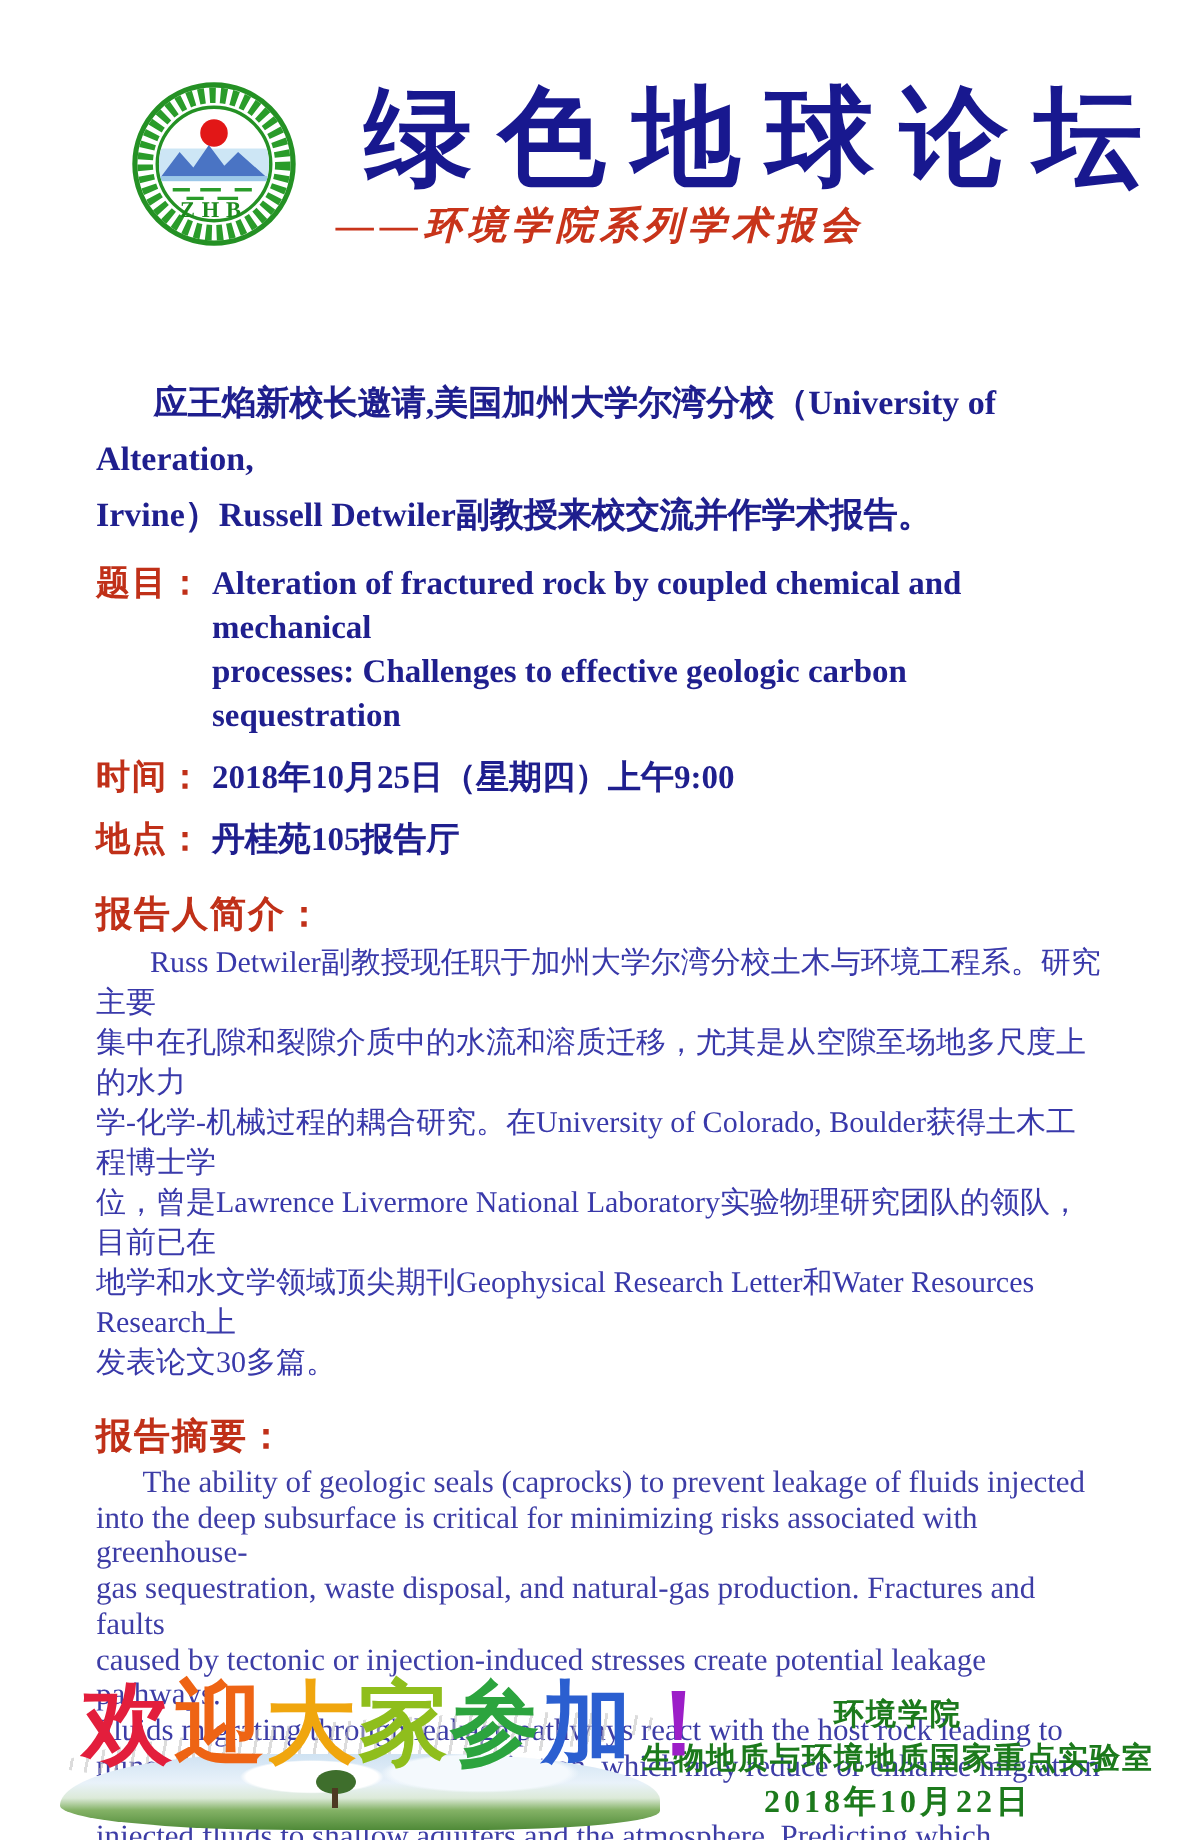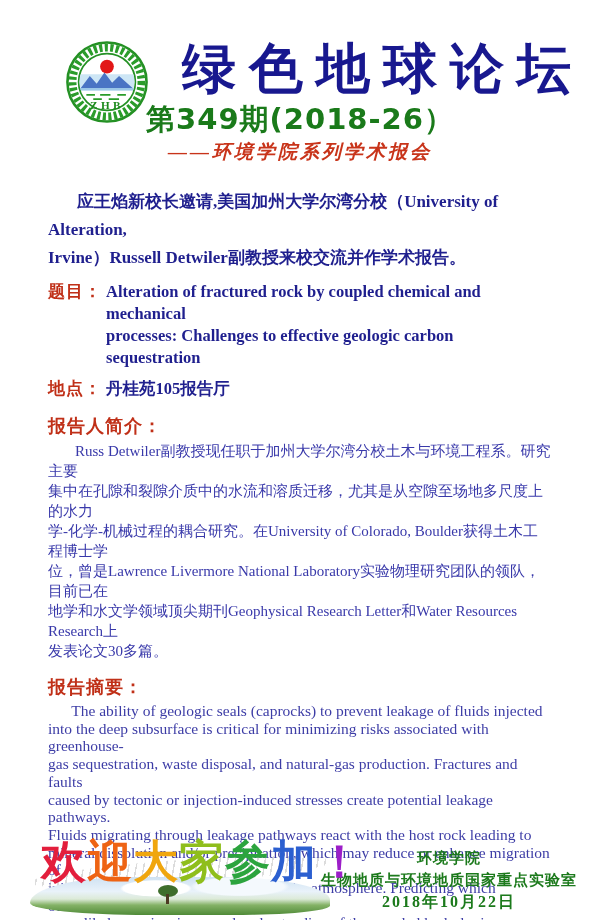--- a/index.html
+++ b/index.html
@@ -150,32 +150,35 @@
           <rect x="16" y="46" width="68" height="18" fill="#cde6f5"></rect>
           <circle cx="50" cy="37" r="8" fill="#e21717"></circle>
           <path d="M18 64 L30 48 L38 57 L47 44 L56 56 L64 48 L82 64 Z" fill="#4a74c4"></path>
           <rect x="16" y="62" width="68" height="3" fill="#9cc8e8"></rect>
           <path d="M26 70 h10 M42 70 h12 M62 70 h10 M34 75 h10 M52 75 h12" stroke="#2a9c2a" stroke-width="2"></path>
         </g>
         <text x="50" y="86" text-anchor="middle" font-size="13" font-weight="bold" fill="#1d8a1d" letter-spacing="4" font-family="'Liberation Serif',serif">ZHB</text>
       </svg>
     </div>
     <h1 class="main-title">绿色地球论坛</h1>
-    <div class="issue">第349期(2018-26）</div>
     <div class="series">——环境学院系列学术报会</div>
   </div>
 
   <div class="content">
     <p class="intro" id="intro">应王焰新校长邀请,美国加州大学尔湾分校（University of Alteration,
 Irvine）Russell Detwiler副教授来校交流并作学术报告。</p>
     <div class="rows" id="info-rows">
         <div class="row">
           <span class="label">题目：</span>
           <span class="value">Alteration of fractured rock by coupled chemical and mechanical
 processes: Challenges to effective geologic carbon sequestration</span>
+        </div>
+        <div class="row">
+          <span class="label">时间：</span>
+          <span class="value">2018年10月25日（星期四）上午9:00</span>
         </div>
         <div class="row">
           <span class="label">地点：</span>
           <span class="value">丹桂苑105报告厅</span>
         </div>
       </div>
     <div id="sections">
         <h2 class="sec-h">报告人简介：</h2>
         <p class="sec-p bio">Russ Detwiler副教授现任职于加州大学尔湾分校土木与环境工程系。研究主要
 集中在孔隙和裂隙介质中的水流和溶质迁移，尤其是从空隙至场地多尺度上的水力

